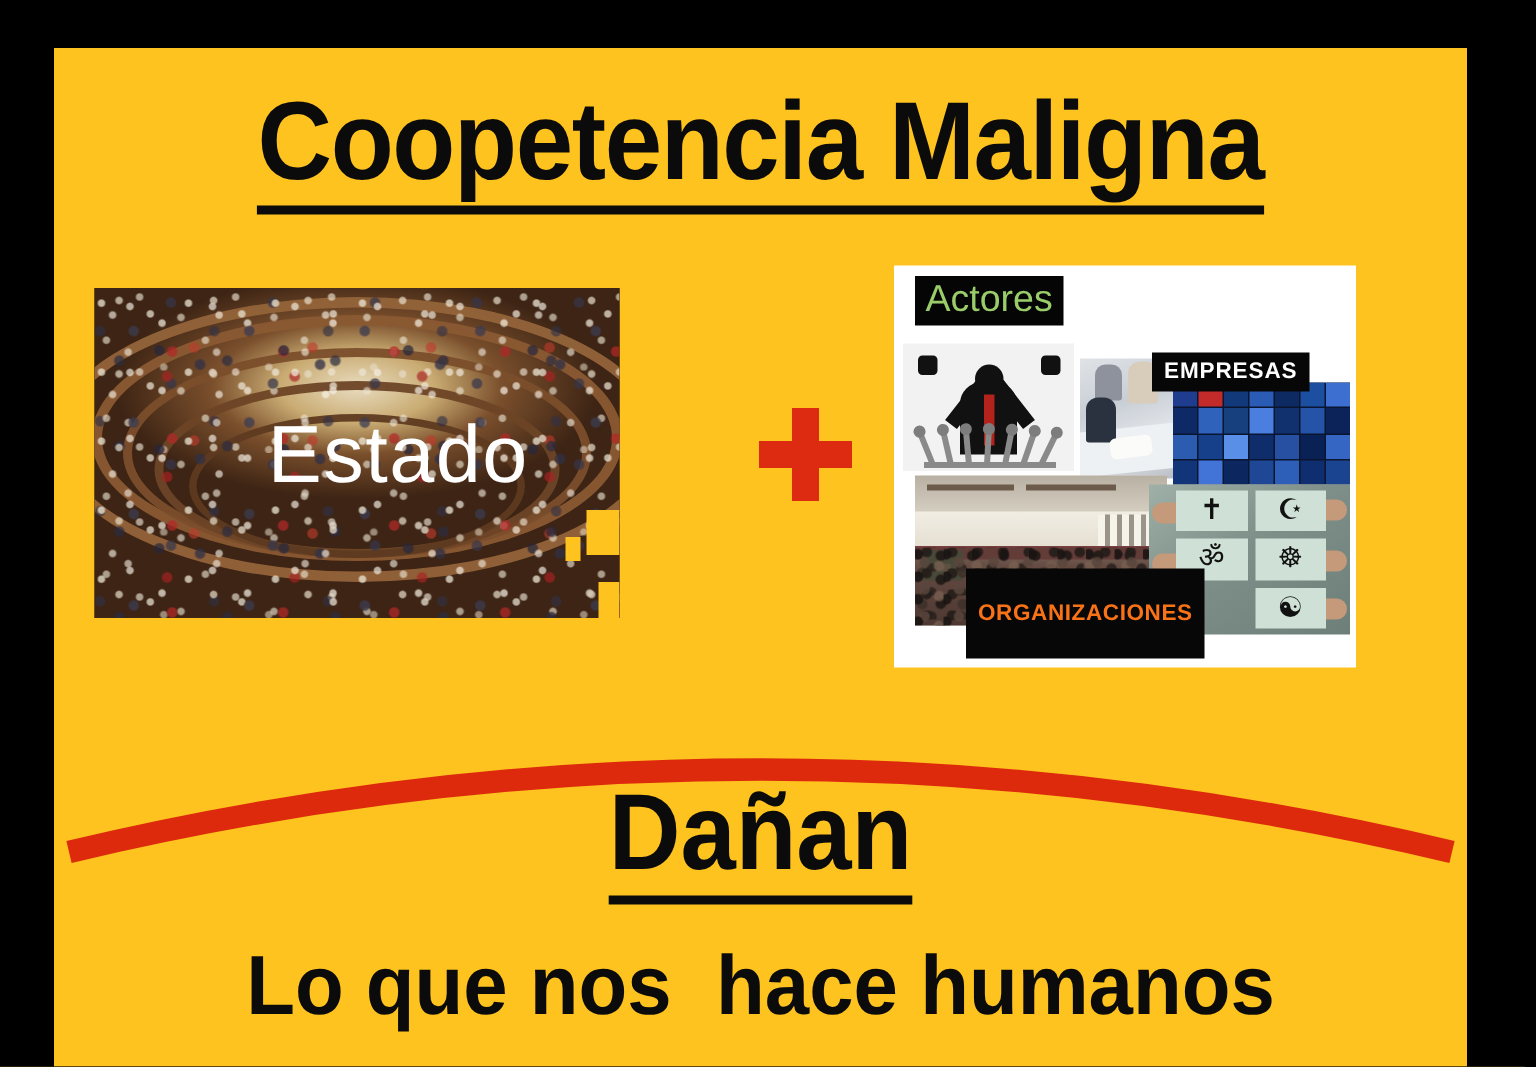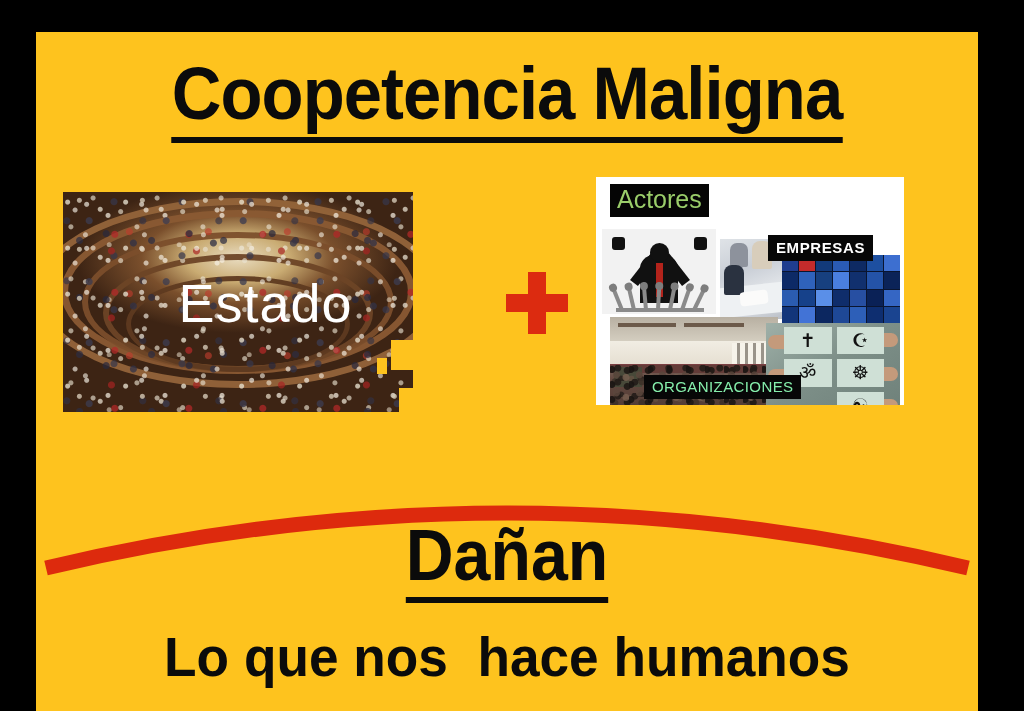--- a/index.html
+++ b/index.html
@@ -153,21 +153,21 @@
   }
   .plus::before { left: 22px; top: 0;   width: 18px; height: 62px; }
   .plus::after  { left: 0;   top: 22px; width: 62px; height: 18px; }
 
   
   .collage {
     position: absolute;
     left: 560px;     
     top: 145px;
     width: 308px;
-    height: 228px;
+    height: 268px;
     background: #ffffff;
     overflow: hidden;
   }
   .cl-actores {
     position: absolute;
     left: 14px;
     top: 7px;
     background: #050505;
     padding: 1px 7px 3px 7px;
     color: #9ACD6A;
@@ -382,26 +382,26 @@
     width: 22px; height: 14px;
     background: #c49a7b;
     border-radius: 8px 3px 3px 8px;
   }
   
   .cl-organizaciones {
     position: absolute;
     left: 48px;
     bottom: 6px;
     background: #070707;
-    color: #86efac;
-    font-weight: normal;
+    color: #f97316;
+    font-weight: bold;
     font-size: 15px;
     line-height: 20px;
     letter-spacing: .4px;
-    padding: 2px 8px;
+    padding: 20px 8px;
   }
 
   
   .arc {
     position: absolute;
     left: 0;
     top: 440px;
     width: 942px;
     height: 110px;
   }

